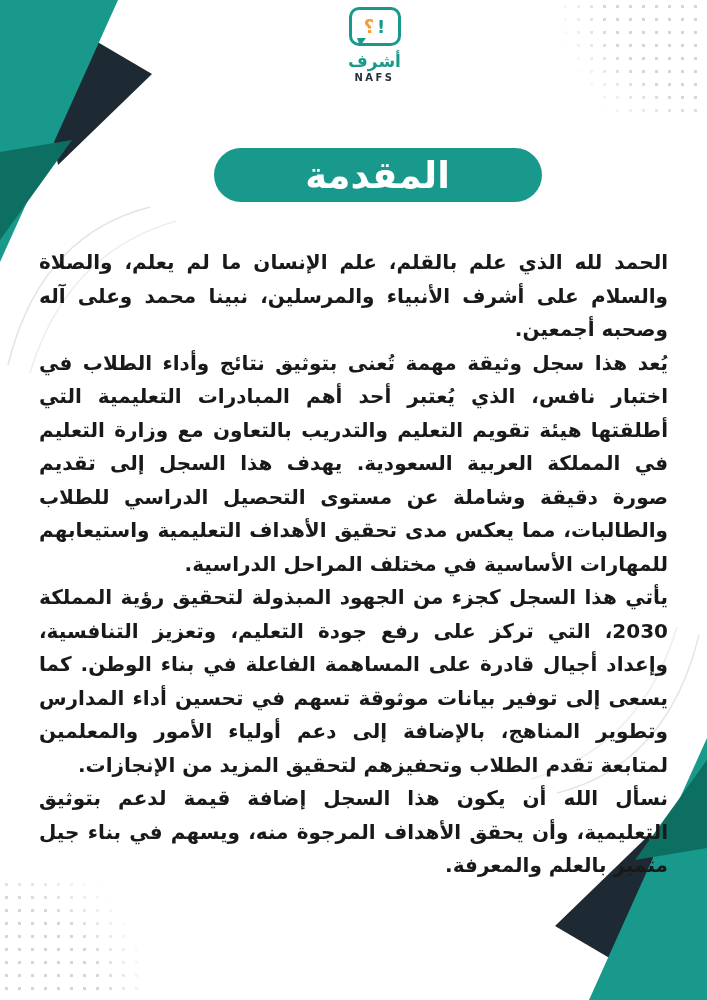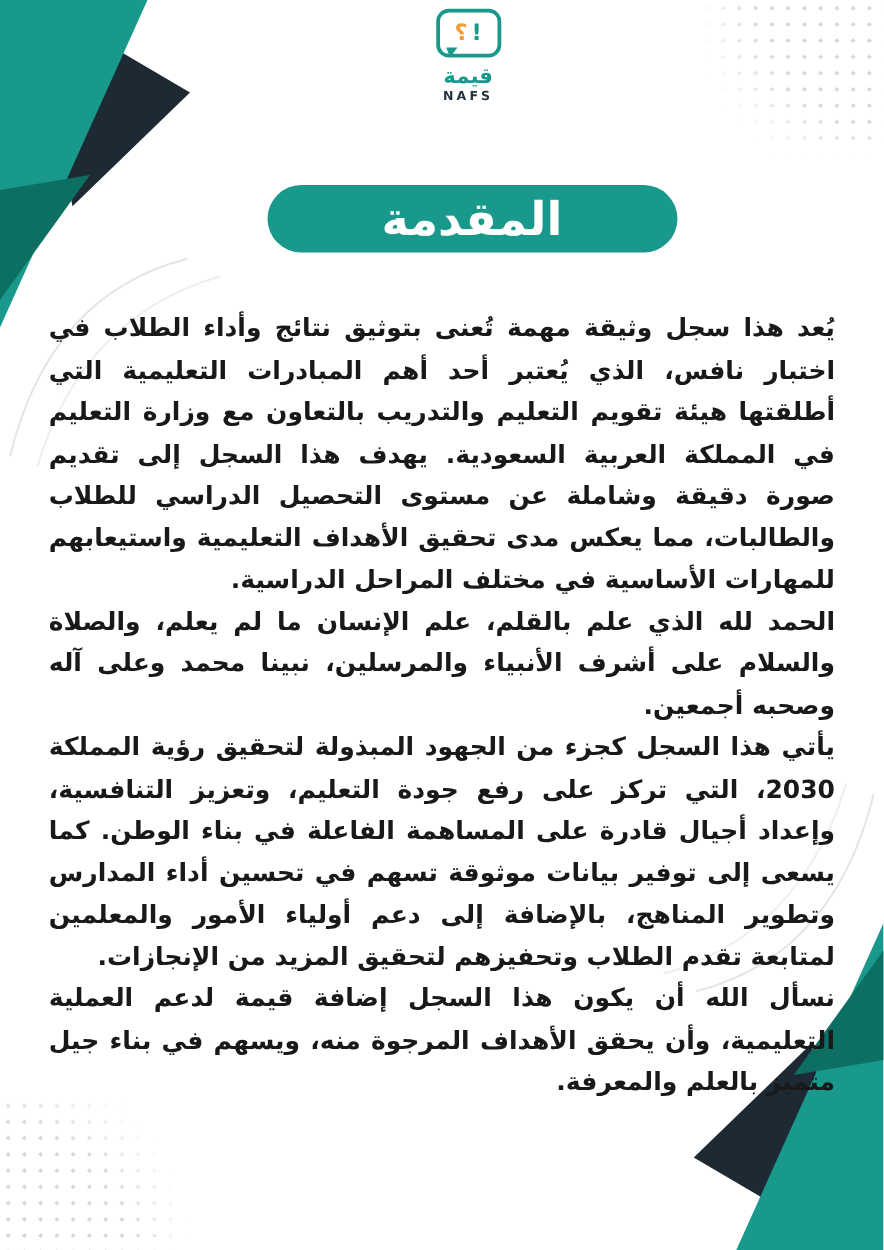--- a/index.html
+++ b/index.html
@@ -160,28 +160,28 @@
   <svg class="curve br-curve" width="210" height="170" viewBox="0 0 210 170">
     <path d="M 150,2 Q 40,30 8,160" fill="none" stroke="#e4e4e4" stroke-width="1.5"></path>
     <path d="M 176,16 Q 66,48 30,168" fill="none" stroke="#eeeeee" stroke-width="1.5"></path>
   </svg>
 
   <div class="logo">
     <div class="bubble">
       <span class="q">؟</span>
       <span class="e">!</span>
     </div>
-    <div class="logo-ar">قيمة</div>
+    <div class="logo-ar">أشرف</div>
     <div class="logo-en">NAFS</div>
   </div>
 
   <div class="title-pill">
     <span>المقدمة</span>
   </div>
 
   <div class="body-text">
+    <p>الحمد لله الذي علم بالقلم، علم الإنسان ما لم يعلم، والصلاة والسلام على أشرف الأنبياء والمرسلين، نبينا محمد وعلى آله وصحبه أجمعين.</p>
     <p>يُعد هذا سجل وثيقة مهمة تُعنى بتوثيق نتائج وأداء الطلاب في اختبار نافس، الذي يُعتبر أحد أهم المبادرات التعليمية التي أطلقتها هيئة تقويم التعليم والتدريب بالتعاون مع وزارة التعليم في المملكة العربية السعودية. يهدف هذا السجل إلى تقديم صورة دقيقة وشاملة عن مستوى التحصيل الدراسي للطلاب والطالبات، مما يعكس مدى تحقيق الأهداف التعليمية واستيعابهم للمهارات الأساسية في مختلف المراحل الدراسية.</p>
-    <p>الحمد لله الذي علم بالقلم، علم الإنسان ما لم يعلم، والصلاة والسلام على أشرف الأنبياء والمرسلين، نبينا محمد وعلى آله وصحبه أجمعين.</p>
     <p>يأتي هذا السجل كجزء من الجهود المبذولة لتحقيق رؤية المملكة 2030، التي تركز على رفع جودة التعليم، وتعزيز التنافسية، وإعداد أجيال قادرة على المساهمة الفاعلة في بناء الوطن. كما يسعى إلى توفير بيانات موثوقة تسهم في تحسين أداء المدارس وتطوير المناهج، بالإضافة إلى دعم أولياء الأمور والمعلمين لمتابعة تقدم الطلاب وتحفيزهم لتحقيق المزيد من الإنجازات.</p>
-    <p>نسأل الله أن يكون هذا السجل إضافة قيمة لدعم العملية التعليمية، وأن يحقق الأهداف المرجوة منه، ويسهم في بناء جيل متميز بالعلم والمعرفة.</p>
+    <p>نسأل الله أن يكون هذا السجل إضافة قيمة لدعم بتوثيق التعليمية، وأن يحقق الأهداف المرجوة منه، ويسهم في بناء جيل متميز بالعلم والمعرفة.</p>
   </div>
 
 </div>
 
 </body></html>

